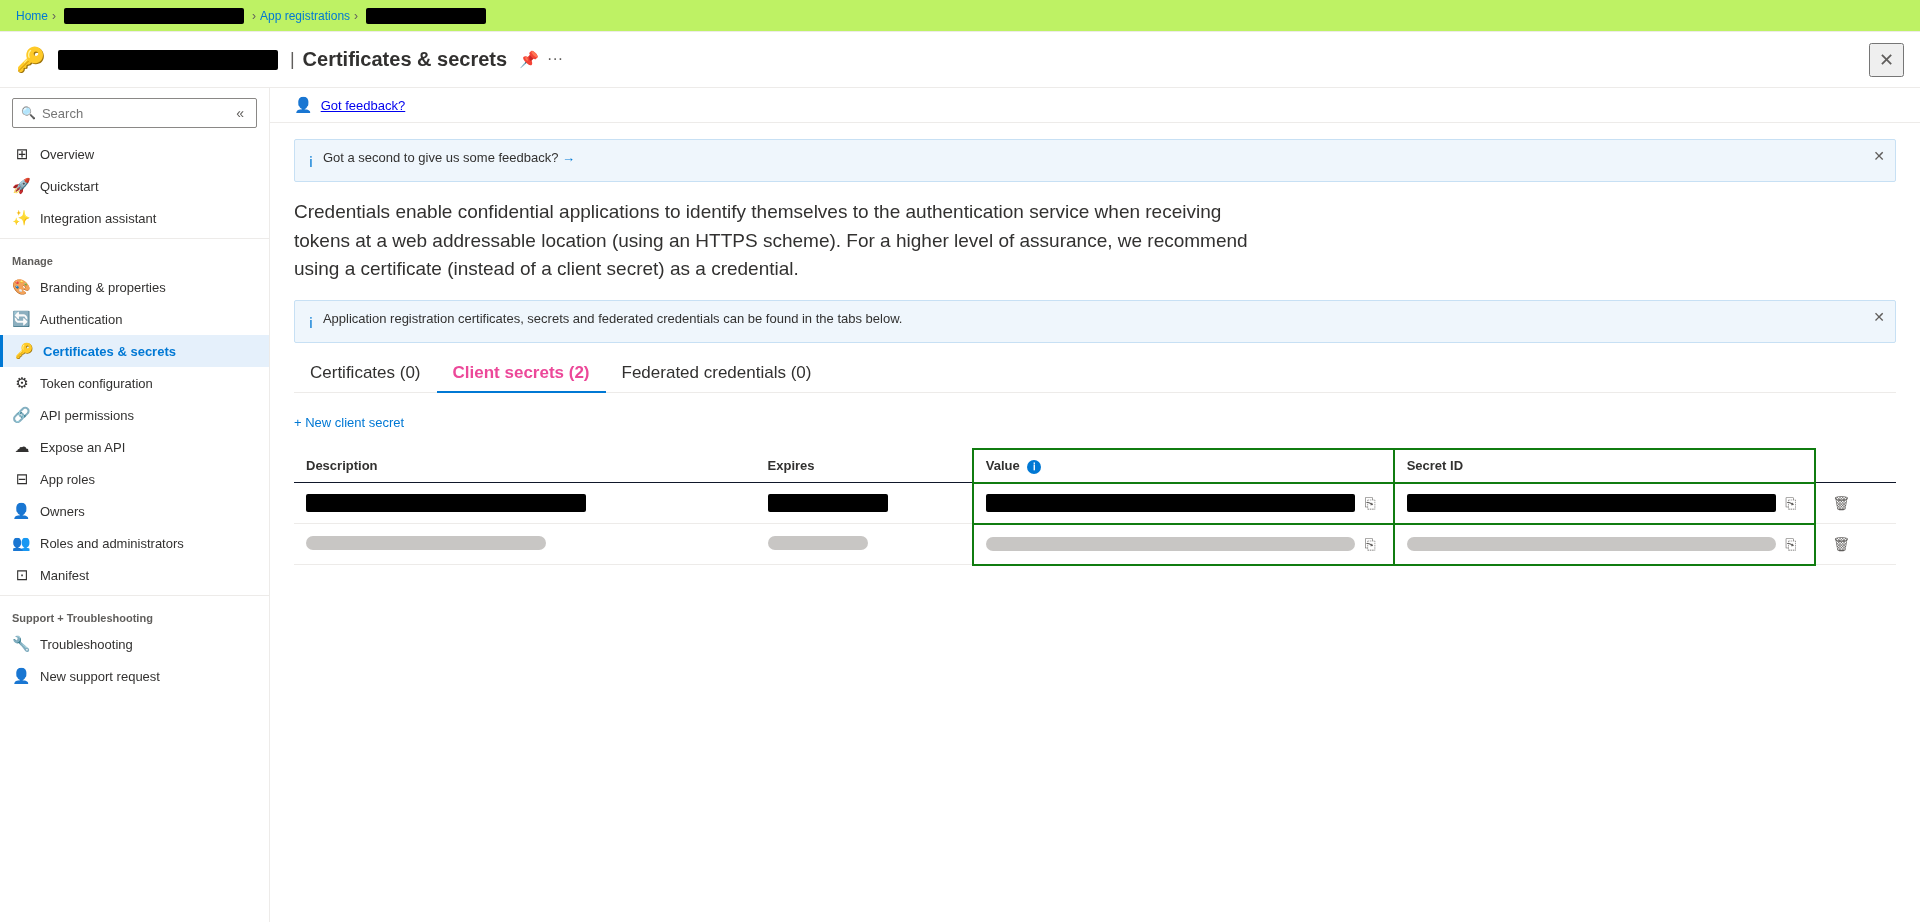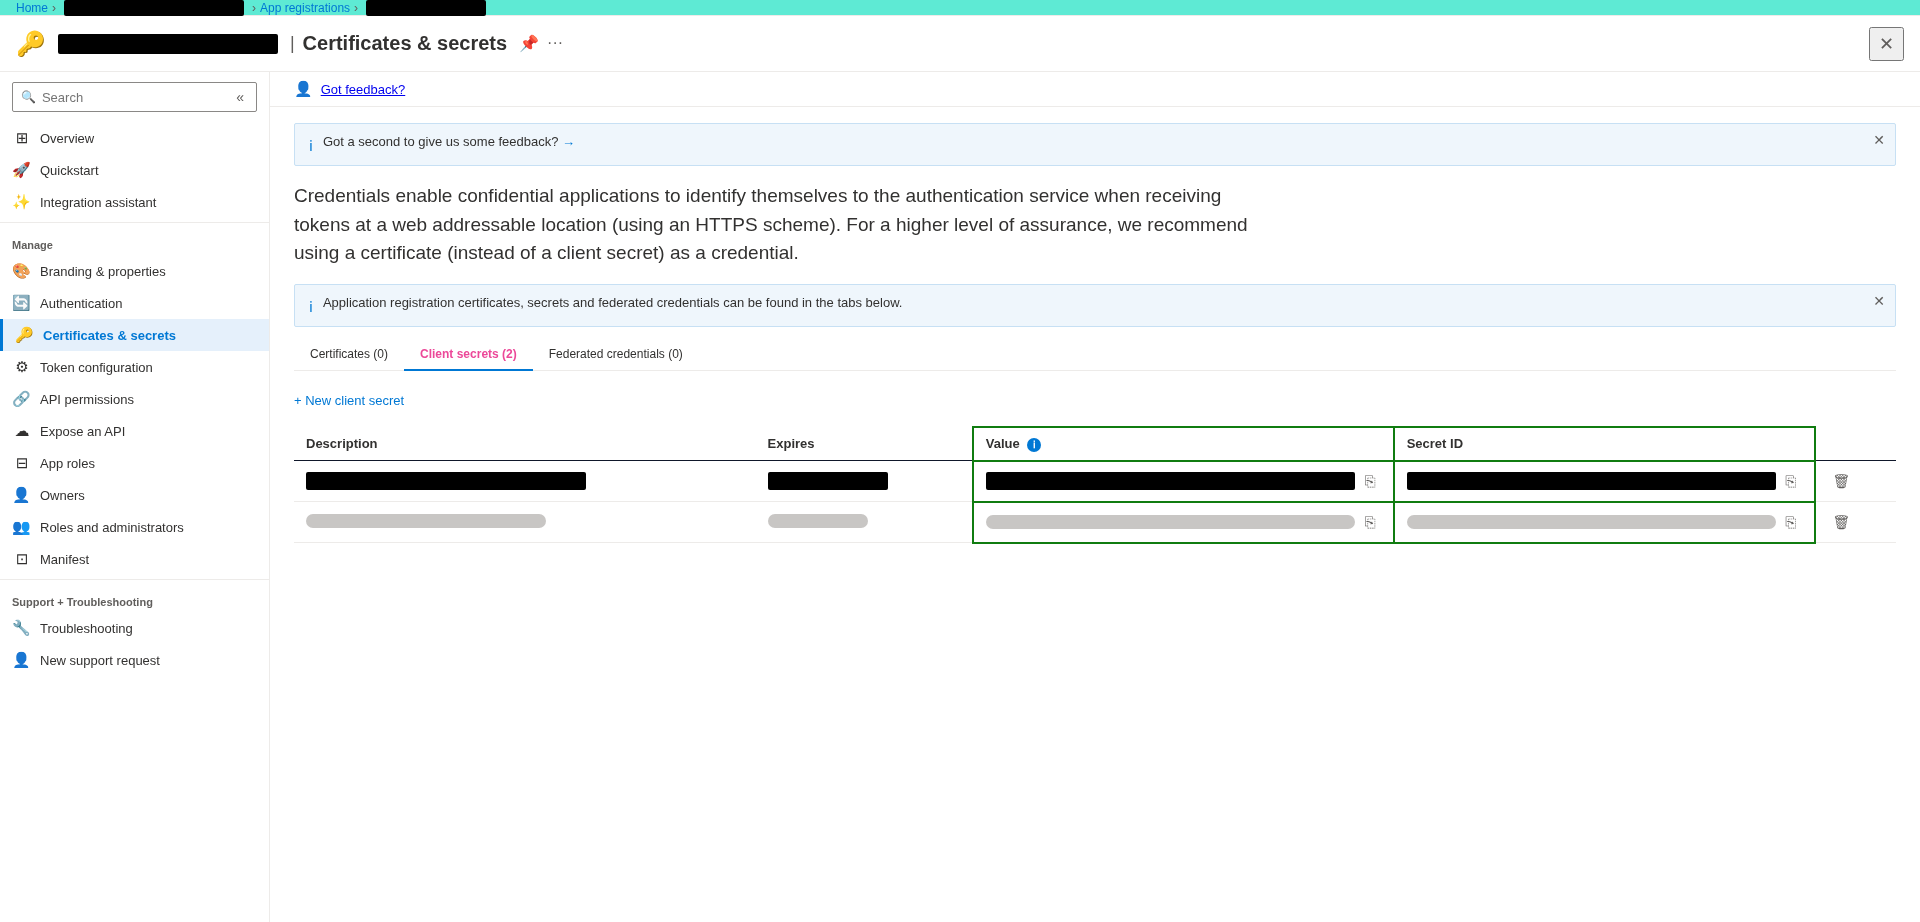--- a/index.html
+++ b/index.html
@@ -1,21 +1,21 @@
 <!DOCTYPE html>
 <html><head>
   <meta charset="utf-8">
   <style>
     * { box-sizing: border-box; margin: 0; padding: 0; }
     body { font-family: 'Segoe UI', sans-serif; font-size: 13px; color: #333; background: #fff; display: flex; flex-direction: column; height: 922px; overflow: hidden; }
 
     
     .breadcrumb-bar {
-      height: 16px;
-      background: #5eead4;
+      height: 32px;
+      background: #bef264;
       display: flex;
       align-items: center;
       padding: 0 16px;
       font-size: 12px;
       color: #0078d4;
       border-bottom: 1px solid #edebe9;
       flex-shrink: 0;
     }
     .breadcrumb-bar span { color: #605e5c; margin: 0 4px; }
     .breadcrumb-bar a { color: #0078d4; text-decoration: none; }
@@ -140,21 +140,21 @@
 
     
     .tabs {
       display: flex;
       border-bottom: 1px solid #edebe9;
       margin-bottom: 16px;
       gap: 0;
     }
     .tab {
       padding: 8px 16px;
-      font-size: 12px;
+      font-size: 17px;
       cursor: pointer;
       color: #323130;
       border-bottom: 2px solid transparent;
       margin-bottom: -1px;
     }
     .tab.active { color: #ec4899; border-bottom: 2px solid #0078d4; font-weight: 600; }
 
     .secret-description {
       font-size: 13px;
       color: #323130;

